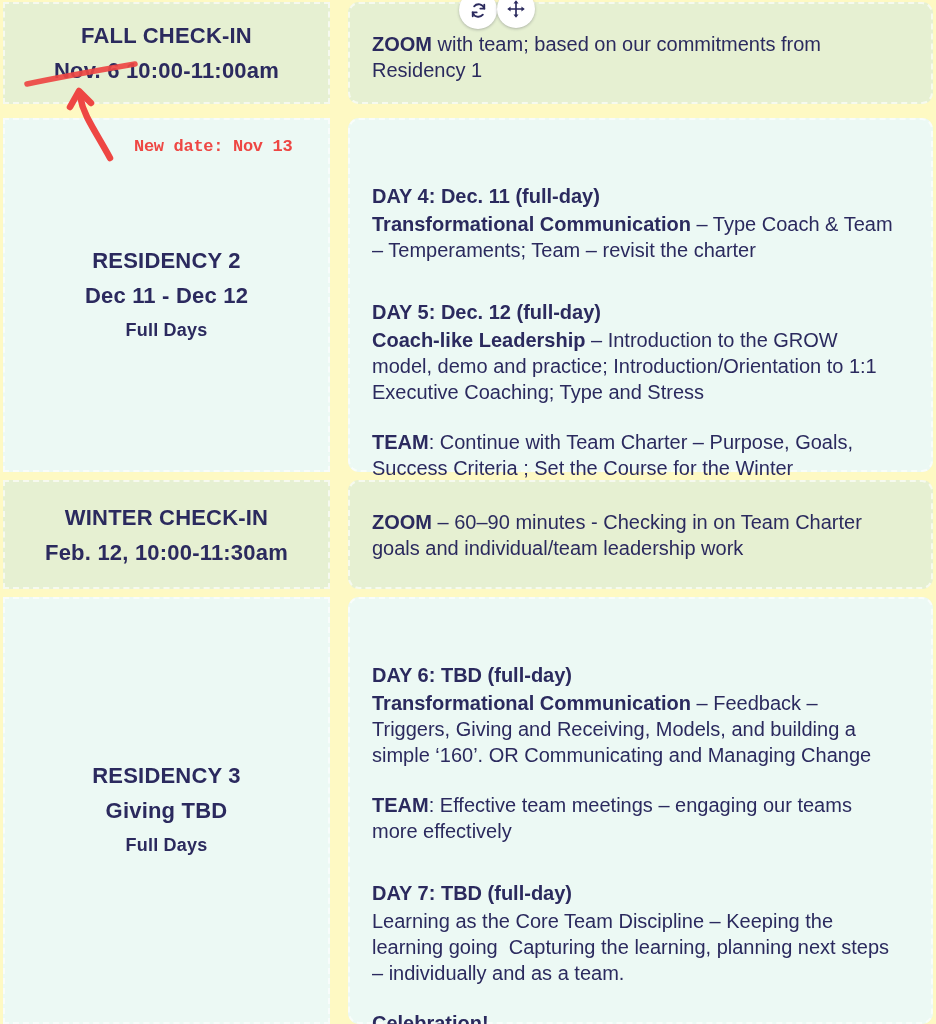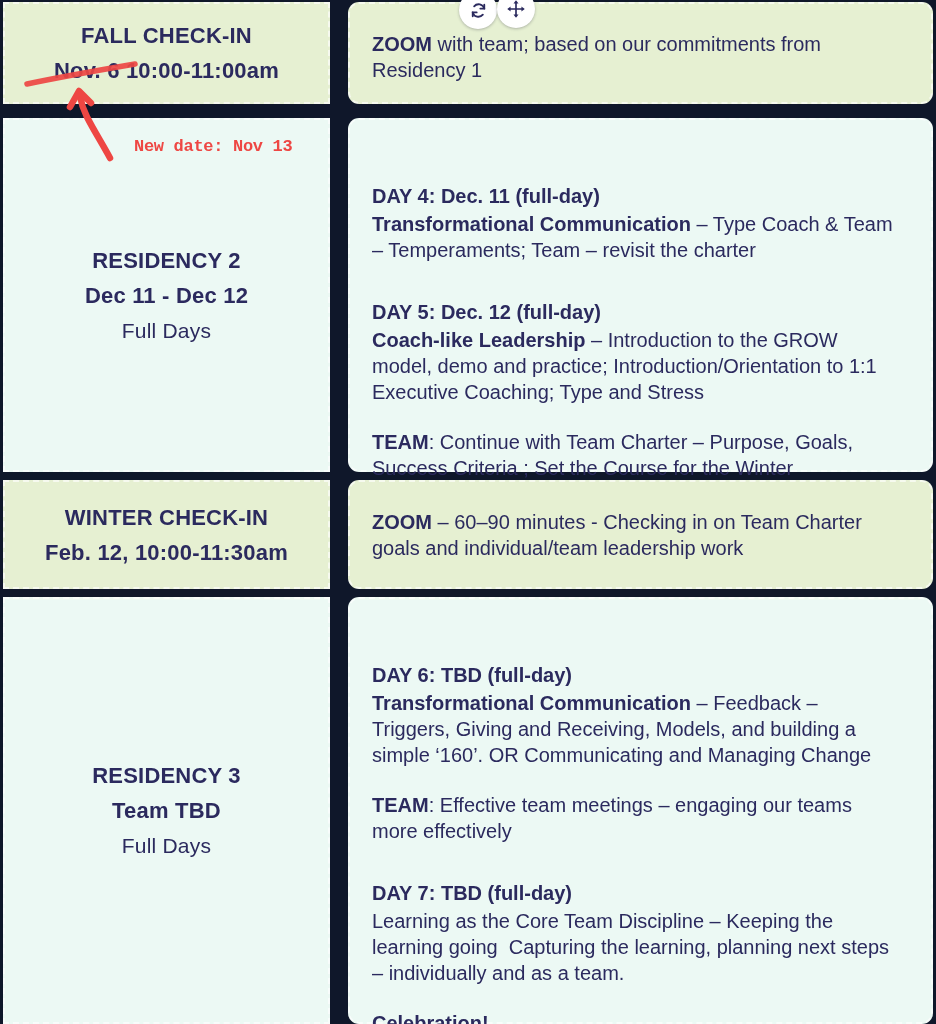--- a/index.html
+++ b/index.html
@@ -1,32 +1,32 @@
 <!DOCTYPE html>
 <html style="--cell-green: #e6f0d2; --cell-mint: #ecf9f4; --text-navy: #2b2a5e; --annotation-red: #ee4743; --icon-circle-bg: #ffffff;"><head>
 <meta charset="utf-8">
 <style>
   html,body{margin:0;padding:0;background:#ffffff;}
   body{font-family:"Liberation Sans","DejaVu Sans",sans-serif;color:var(--text-navy,#2b2a5e);}
-  #page{position:relative;width:936px;height:1024px;background:#0f172a;overflow:hidden;}
+  #page{position:relative;width:936px;height:1024px;background:#fef9c3;overflow:hidden;}
 
   .row{position:absolute;left:3px;right:3px;display:flex;}
   .row1{top:2px;height:102px;}
   .row2{top:118px;height:354px;}
   .row3{top:480px;height:109px;}
   .row4{top:597px;height:427px;}
 
   .cell{box-sizing:border-box;border:2px dashed rgba(255,255,255,0.65);}
   .cell.left{flex:0 0 327px;margin-right:18px;display:flex;flex-direction:column;align-items:center;justify-content:center;text-align:center;position:relative;}
   .cell.right{flex:1 1 auto;padding:27px 20px 20px 22px;position:relative;border-radius:11px;}
   .bg-green{background:var(--cell-green,#e6f0d2);}
   .bg-mint{background:var(--cell-mint,#ecf9f4);}
 
   .cell.left .hline{font-size:22px;font-weight:bold;line-height:35px;letter-spacing:.2px;}
-  .cell.left .hline.regular{font-weight:normal;font-size:21px;}
+  .cell.left .hline.regular{font-weight:bold;font-size:18px;}
 
   .cell.right .para{margin:0 0 24px 0;font-size:20px;line-height:26px;max-width:525px;}
   .cell.right .para.tight{margin-bottom:2px;margin-top:36px;}
   .cell.right .para:last-child{margin-bottom:0;}
   .cell.right .b{font-weight:bold;}
 
   
   .overlay{position:absolute;pointer-events:none;}
 
   
@@ -109,21 +109,21 @@
       <div>
           <p class="para"><span class="b">ZOOM</span><span> – 60–90 minutes - Checking in on Team Charter goals and individual/team leadership work</span></p>
         </div>
     </div>
   </div>
 
   <div class="row row4">
     <div class="cell left bg-mint">
       <div class="hline">RESIDENCY 3</div>
       <div>
-          <div class="hline">Team TBD</div>
+          <div class="hline">Giving TBD</div>
           <div class="hline regular">Full Days</div>
         </div>
     </div>
     <div class="cell right bg-mint">
       <div>
           <p class="para tight"><span class="b">DAY 6: TBD (full-day)</span></p>
           <p class="para"><span class="b">Transformational Communication</span><span> – Feedback – Triggers, Giving and Receiving, Models, and building a simple ‘160’. OR Communicating and Managing Change</span></p>
           <p class="para"><span class="b">TEAM</span><span>: Effective team meetings – engaging our teams more effectively</span></p>
           <p class="para tight"><span class="b">DAY 7: TBD (full-day)</span></p>
           <p class="para"><span>Learning as the Core Team Discipline – Keeping the learning going &nbsp;Capturing the learning, planning next steps – individually and as a team.</span></p>

